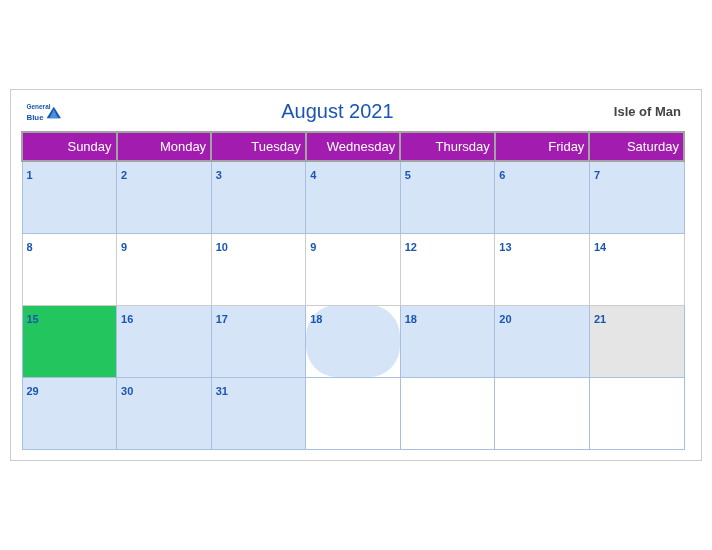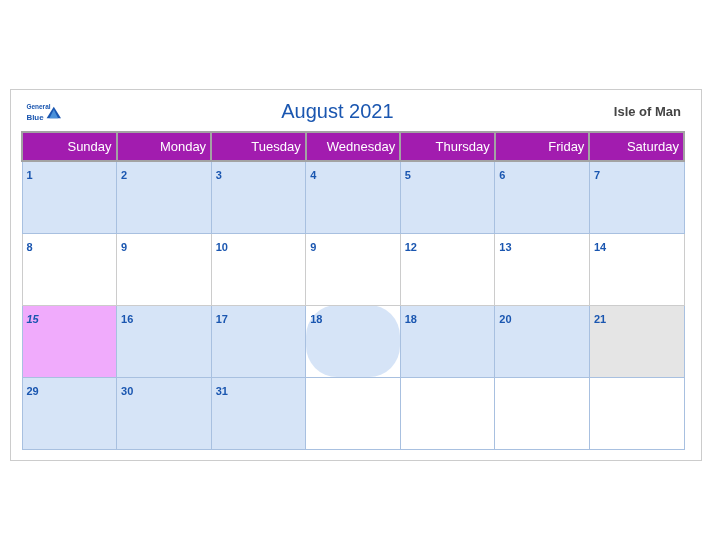--- a/index.html
+++ b/index.html
@@ -124,21 +124,21 @@
         <tr>
           <td><span class="date-num">8</span></td>
           <td><span class="date-num">9</span></td>
           <td><span class="date-num">10</span></td>
           <td><span class="date-num">9</span></td>
           <td><span class="date-num">12</span></td>
           <td><span class="date-num">13</span></td>
           <td><span class="date-num">14</span></td>
         </tr>
         <tr>
-          <td style="background-color: #f0abfc; border-color: rgb(168, 192, 224); font-style: italic;"><span class="date-num">15</span></td>
+          <td style="background-color: #22c55e; border-color: rgb(168, 192, 224);"><span class="date-num">15</span></td>
           <td style="background-color: rgb(214, 228, 247); border-color: rgb(168, 192, 224);"><span class="date-num">16</span></td>
           <td style="background-color: rgb(214, 228, 247); border-color: rgb(168, 192, 224);"><span class="date-num">17</span></td>
           <td style="background-color: rgb(214, 228, 247); border-color: rgb(168, 192, 224); border-radius: 31px;"><span class="date-num">18</span></td>
           <td style="background-color: rgb(214, 228, 247); border-color: rgb(168, 192, 224);"><span class="date-num">18</span></td>
           <td style="background-color: rgb(214, 228, 247); border-color: rgb(168, 192, 224);"><span class="date-num">20</span></td>
           <td style="background-color: #e5e5e5; border-color: rgb(168, 192, 224);"><span class="date-num">21</span></td>
         </tr>
         <tr>
           <td style="background-color: rgb(214, 228, 247); border-color: rgb(168, 192, 224);"><span class="date-num">29</span></td>
           <td style="background-color: rgb(214, 228, 247); border-color: rgb(168, 192, 224);"><span class="date-num">30</span></td>

